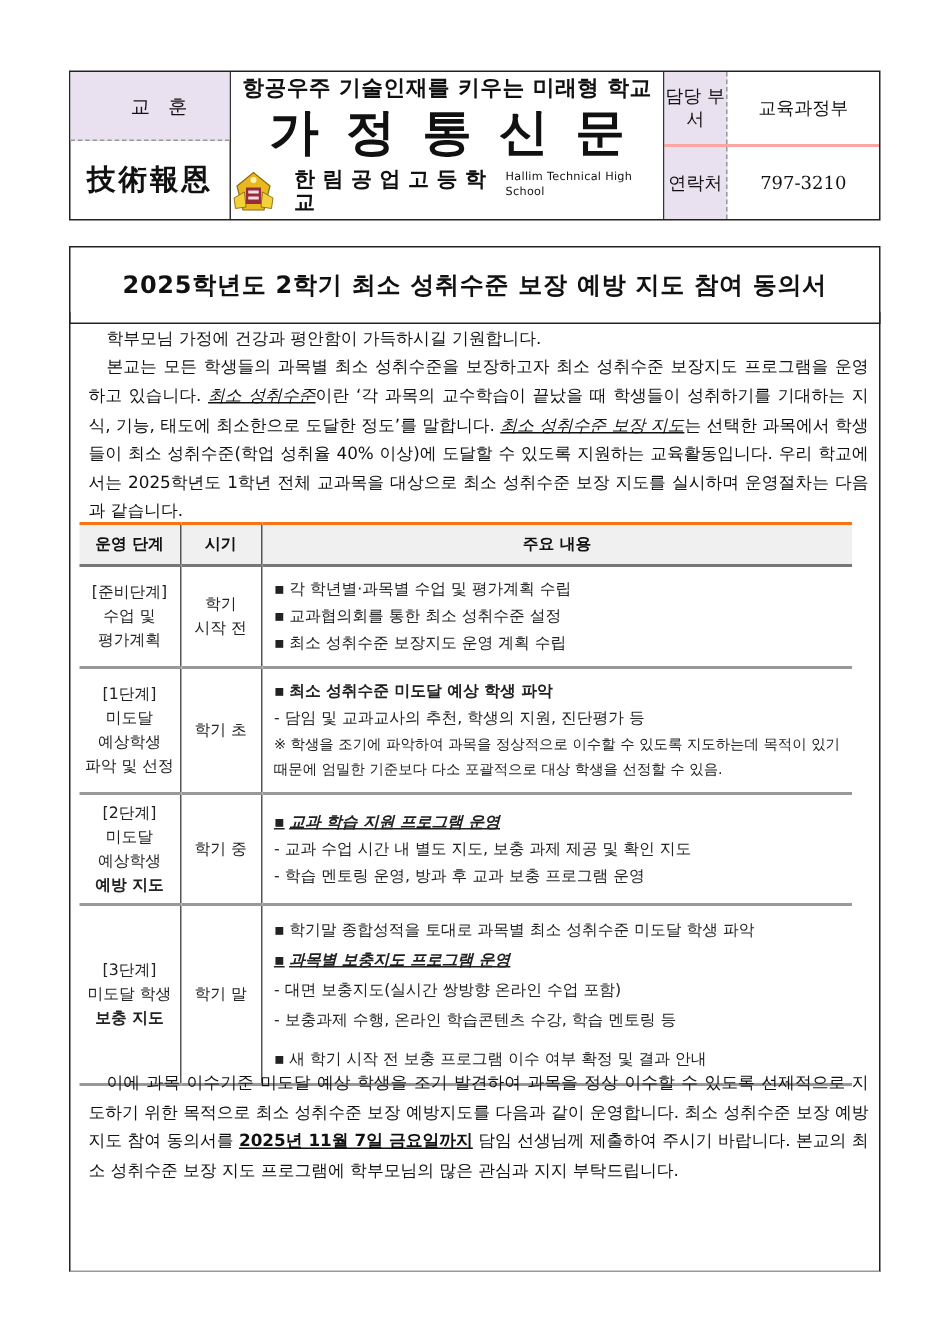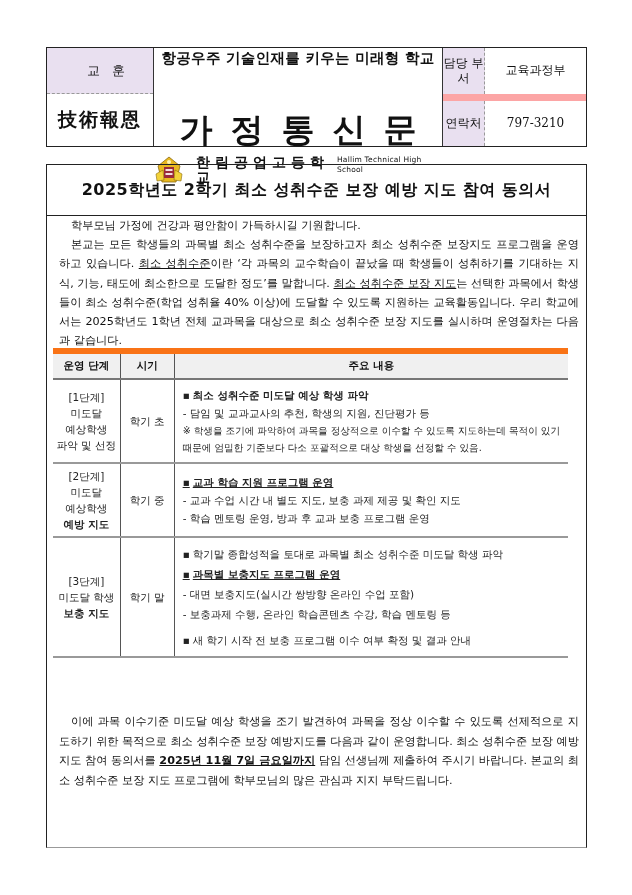--- a/index.html
+++ b/index.html
@@ -16,29 +16,29 @@
       height: 46px; background: #e9e0f0; border-bottom: 1px dashed #999;
       display: flex; align-items: center; justify-content: center;
       font-family: "DejaVu Serif", serif; font-size: 13px; letter-spacing: 4px; padding-left: 16px;
     }
     .h-motto {
       flex: 1; display: flex; align-items: center; justify-content: center;
       font-family: "DejaVu Serif", serif; font-size: 19px; font-weight: bold; letter-spacing: 2px;
     }
     .h-center { width: 289px; border-right: 1px solid #333; display: flex; flex-direction: column; align-items: center; }
     .h-slogan { font-size: 14.5px; font-weight: bold; margin-top: 1px; letter-spacing: 0.3px; }
-    .h-title { font-size: 33px; font-weight: 900; letter-spacing: 18px; margin-left: 18px; line-height: 40px; margin-top: 42px; }
+    .h-title { font-size: 33px; font-weight: 900; letter-spacing: 18px; margin-left: 18px; line-height: 40px; }
     .h-school { display: flex; align-items: center; margin-top: 5px; gap: 12px; }
     .emblem { width: 30px; height: 28px; position: relative; }
     .school-text { display: flex; flex-direction: row; }
     .school-kr { font-size: 14px; font-weight: bold; letter-spacing: 5px; line-height: 15px; }
     .school-en { font-size: 7.5px; line-height: 10px; letter-spacing: 0.2px; }
     .h-right { flex: 1; display: flex; flex-direction: column; }
     .h-row { display: flex; flex: 1; }
-    .h-row + .h-row { border-top: 7px solid #fca5a5; }
+    .h-row + .h-row { border-top: 2px solid #fca5a5; }
     .h-key {
       width: 42px; background: #e9e0f0; border-right: 1px dashed #999;
       display: flex; align-items: center; justify-content: center; text-align: center;
       font-family: "DejaVu Serif", serif; font-size: 12px; line-height: 15px;
     }
     .h-val { flex: 1; display: flex; align-items: center; justify-content: center;
       font-family: "DejaVu Serif", serif; font-size: 12px; }
 
     
     .doc-title {
@@ -47,27 +47,27 @@
       font-size: 16px; font-weight: bold; letter-spacing: 0.5px;
     }
 
     
     .frame {
       position: absolute; left: 46px; top: 208px; width: 541px; height: 640px;
       border-left: 1.5px solid #222; border-right: 1.5px solid #222; border-bottom: 1.5px solid #999;
     }
     .intro { position: absolute; left: 12px; top: 8px; width: 520px; font-size: 11.2px; line-height: 19.2px; text-align: justify; }
     .intro p { text-indent: 12px; }
-    .u { text-decoration: underline; }
+    .u { text-decoration: underline; font-style: italic; }
 
     
     .ptable { position: absolute; left: 6px; top: 140px; width: 515px; border-collapse: collapse; font-size: 10.5px; }
     .ptable th {
       background: #f0f0f0; font-weight: bold; height: 28px; font-size: 10.5px;
-      border-top: 6px solid #f97316; border-bottom: 2px solid #777;
+      border-top: 2px solid #f97316; border-bottom: 2px solid #777;
     }
     .ptable td { vertical-align: middle; border-bottom: 2px solid #999; }
     .ptable th + th, .ptable td + td { border-left: 1px solid #555; }
     .c-stage { width: 77px; text-align: center; line-height: 16px; color: #222; }
     .c-time { width: 62px; text-align: center; line-height: 16px; color: #222; }
     .c-content { padding: 6px 8px; line-height: 18px; color: #222; }
     .c-content div { white-space: nowrap; }
     .bold { font-weight: bold; }
     .small { font-size: 9.6px; line-height: 17px; }
     .bul::before { content: "\25AA"; margin-right: 3px; }
@@ -130,20 +130,36 @@
   <table class="ptable">
     <thead>
       <tr>
         <th>운영 단계</th>
         <th>시기</th>
         <th>주요 내용</th>
       </tr>
     </thead>
     <tbody>
 
+      <tr style="height:68px">
+        <td class="c-stage">
+          <div>[준비단계]</div>
+          <div>수업 및</div>
+          <div>평가계획</div>
+        </td>
+        <td class="c-time">
+          <div>학기</div>
+          <div>시작 전</div>
+        </td>
+        <td class="c-content">
+          <div class="bul">각 학년별·과목별 수업 및 평가계획 수립</div>
+          <div class="bul">교과협의회를 통한 최소 성취수준 설정</div>
+          <div class="bul">최소 성취수준 보장지도 운영 계획 수립</div>
+        </td>
+      </tr>
 
       <tr style="height:84px">
         <td class="c-stage">
           <div>[1단계]</div>
           <div>미도달</div>
           <div>예상학생</div>
           <div>파악 및 선정</div>
         </td>
         <td class="c-time">
           <div>학기 초</div>

